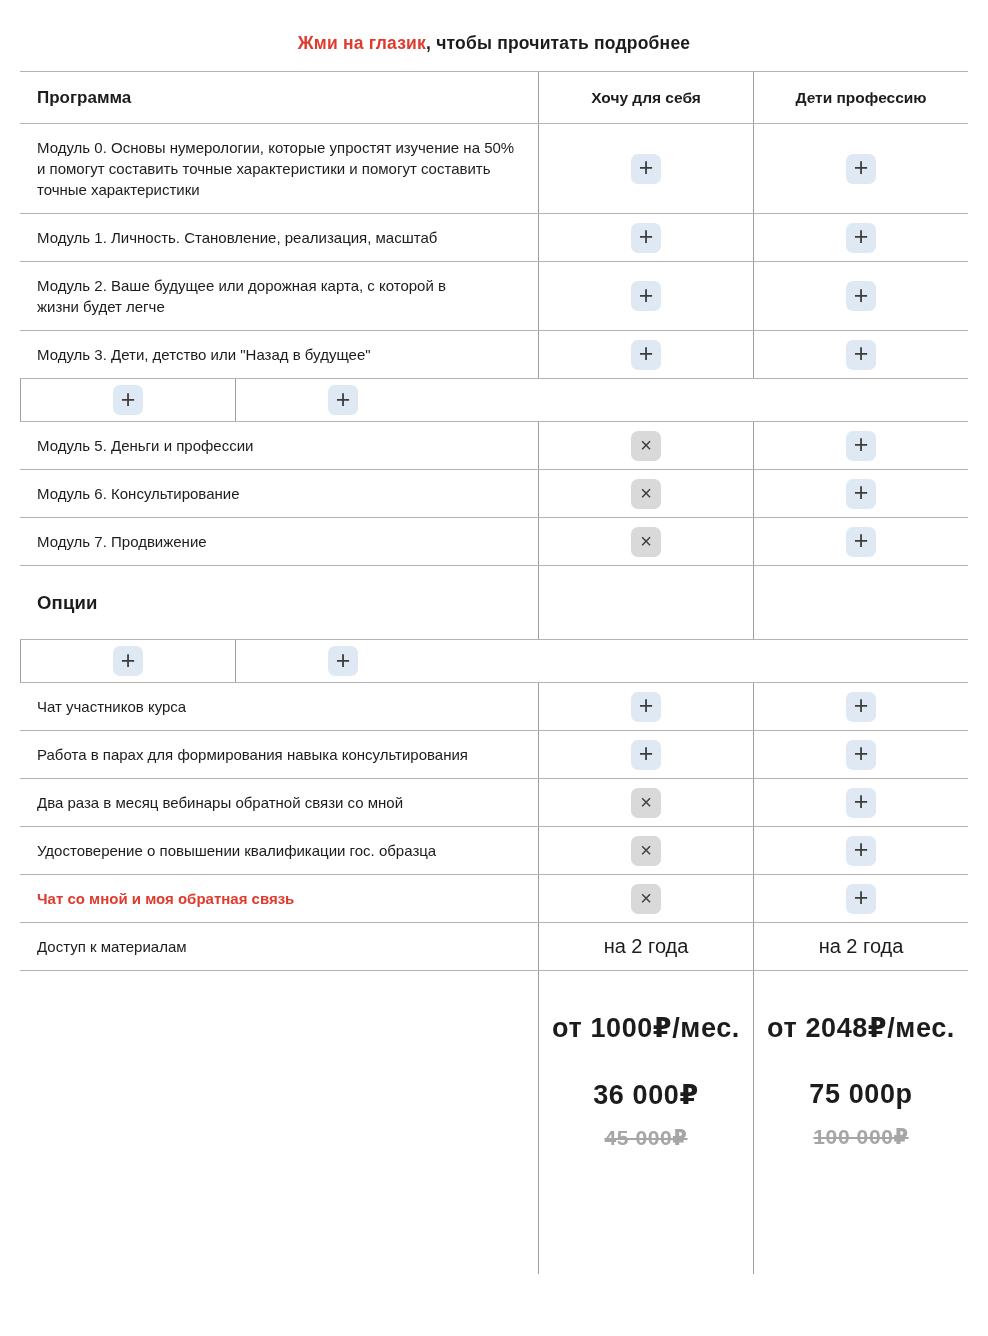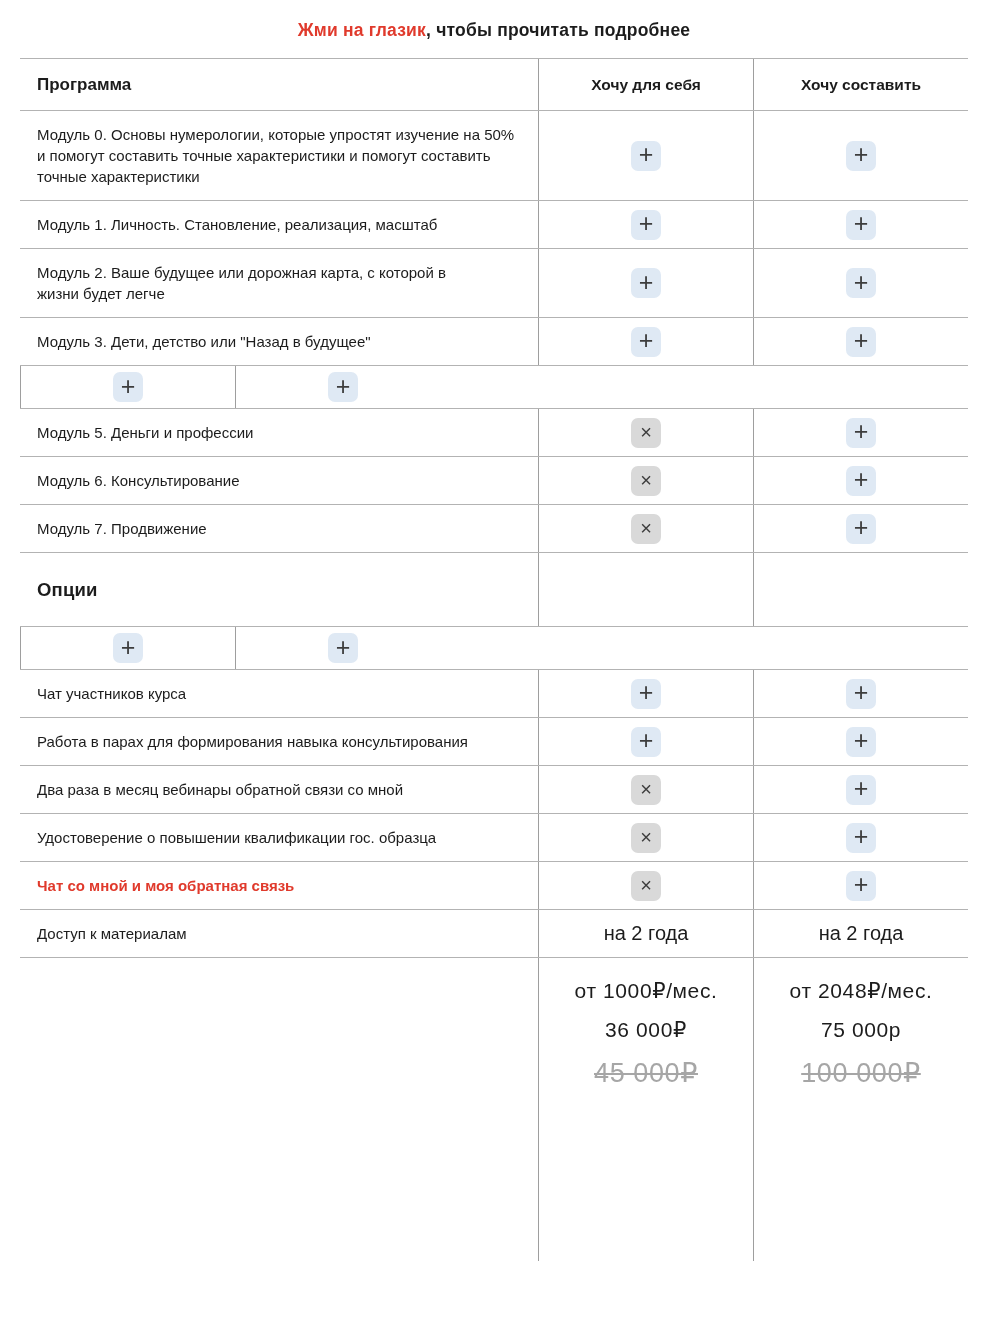--- a/index.html
+++ b/index.html
@@ -15,21 +15,21 @@
   html,body{margin:0;padding:0;background:#fff;}
   body{
     width:988px;
     font-family:"Liberation Sans","DejaVu Sans",sans-serif;
     color:var(--ink);
     -webkit-font-smoothing:antialiased;
   }
   .page{width:988px;height:1336px;overflow:hidden;background:#fff;}
 
   .title{
-    padding:20px 0 17px;
+    padding:33px 0 17px;
     text-align:center;
     font-weight:700;
     font-size:17.5px;
     letter-spacing:.2px;
   }
   .title .red{color:var(--accent);}
 
   .table{margin:0 20px;width:948px;}
   .row{display:flex;border-top:1px solid var(--hline);align-items:stretch;}
   .c1{width:518px;padding:13px 17px;display:flex;align-items:center;}
@@ -69,24 +69,24 @@
 
   .pricing-row{height:304px;}
   .pricing-row .c2,.pricing-row .c3{
     flex-direction:column;
     justify-content:flex-start;
     align-items:center;
     padding-top:21px;
     gap:15px;
   }
   .monthly,.price{
-    font-weight:400;font-size:21px;letter-spacing:.6px;white-space:nowrap;
+    font-weight:700;font-size:27px;letter-spacing:.6px;white-space:nowrap;margin-top:20px;
   }
   .old-price{
-    font-weight:400;font-size:27px;letter-spacing:.6px;white-space:nowrap;
+    font-weight:700;font-size:21px;letter-spacing:.6px;white-space:nowrap;
     color:var(--old-gray);
     text-decoration:line-through;
     text-decoration-thickness:2px;
   }
 </style>
 </head>
 <body>
 
 <div class="page">
 
@@ -97,21 +97,21 @@
   <div class="table">
 
     <div class="row header-row">
       <div class="c1">
         <span class="th-program">Программа</span>
       </div>
       <div class="c2">
         <span class="th-col">Хочу для себя</span>
       </div>
       <div class="c3">
-        <span class="th-col">Хочу составить</span>
+        <span class="th-col">Дети профессию</span>
       </div>
     </div>
 
     <div>
         <div class="row">
           <div class="c1">
             <div class="label"><b>Модуль 0.</b><span> Основы нумерологии, которые упростят изучение на 50%
 и помогут составить точные характеристики и помогут составить
 точные характеристики</span></div>
           </div>

